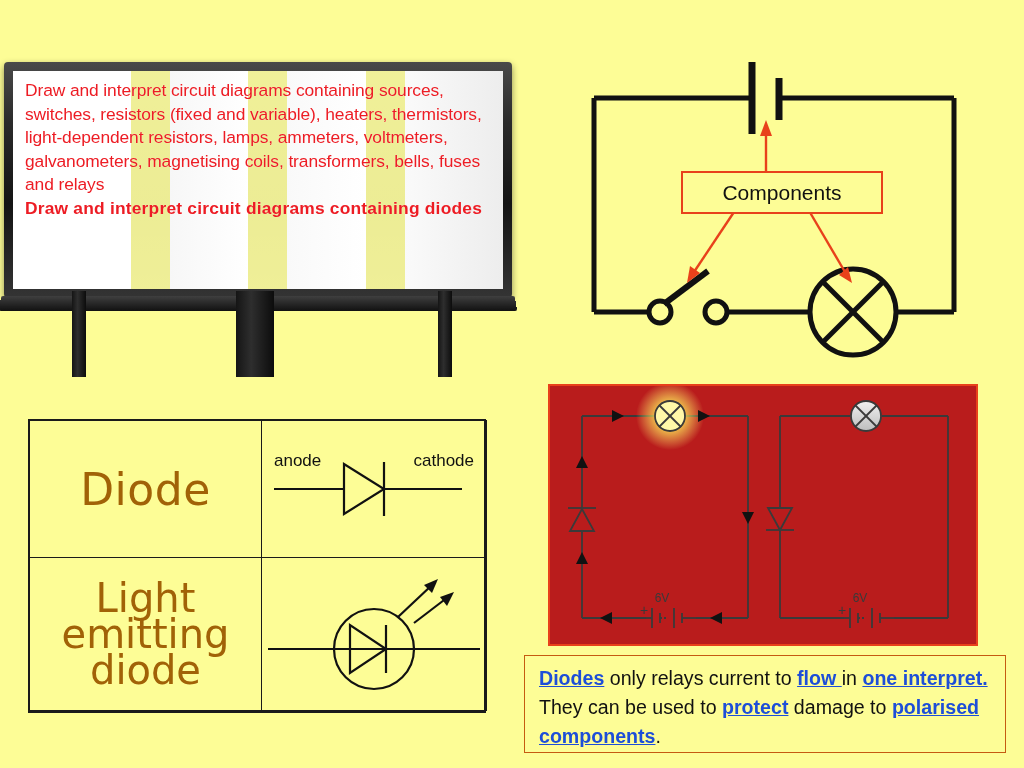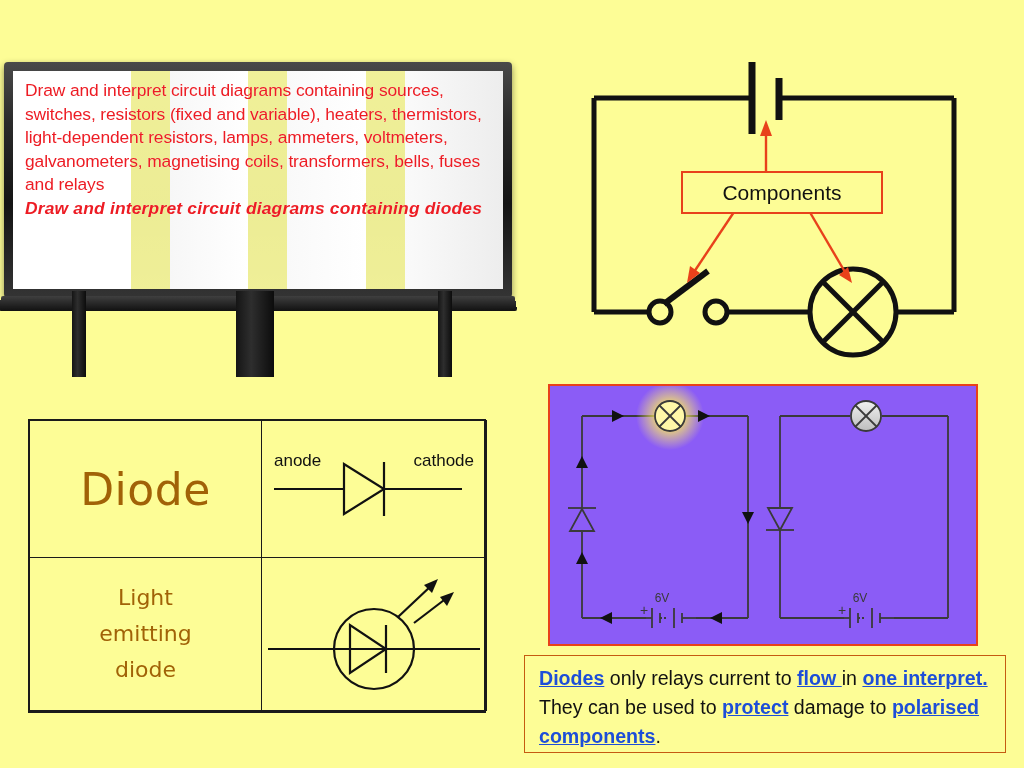--- a/index.html
+++ b/index.html
@@ -85,21 +85,20 @@
     color: #ED1C24;
     font-size: 17.4px;
     line-height: 23.6px;
     letter-spacing: -.1px;
     margin: 0;
     position: relative;
     z-index: 2;
     text-shadow: 0 0 1px rgba(255,255,255,.6);
   }
   .bb-text.em {
-    font-style: italic;
     font-weight: bold;
     letter-spacing: .2px;
   }
 
   .bb-ledge {
     position: absolute;
     left: -4px;
     top: 258px;
     width: 516px;
     height: 15px;
@@ -150,33 +149,33 @@
     font-family: "DejaVu Sans", sans-serif;
     color: #a16207;
     text-align: center;
   }
   .cell-label.big {
     font-size: 44px;
     font-weight: 400;
     letter-spacing: .5px;
   }
   .cell-label.multi {
-    font-size: 22px;
+    font-size: 40px;
     line-height: 36px;
   }
 
   
   #circuit-diodes {
     position: absolute;
     left: 548px;
     top: 384px;
     width: 430px;
     height: 262px;
     border: 2px solid #E8411B;
-    background: #8b5cf6;
+    background: #b91c1c;
     box-sizing: border-box;
   }
 
   
   #diode-note {
     position: absolute;
     left: 524px;
     top: 655px;
     width: 482px;
     height: 98px;

